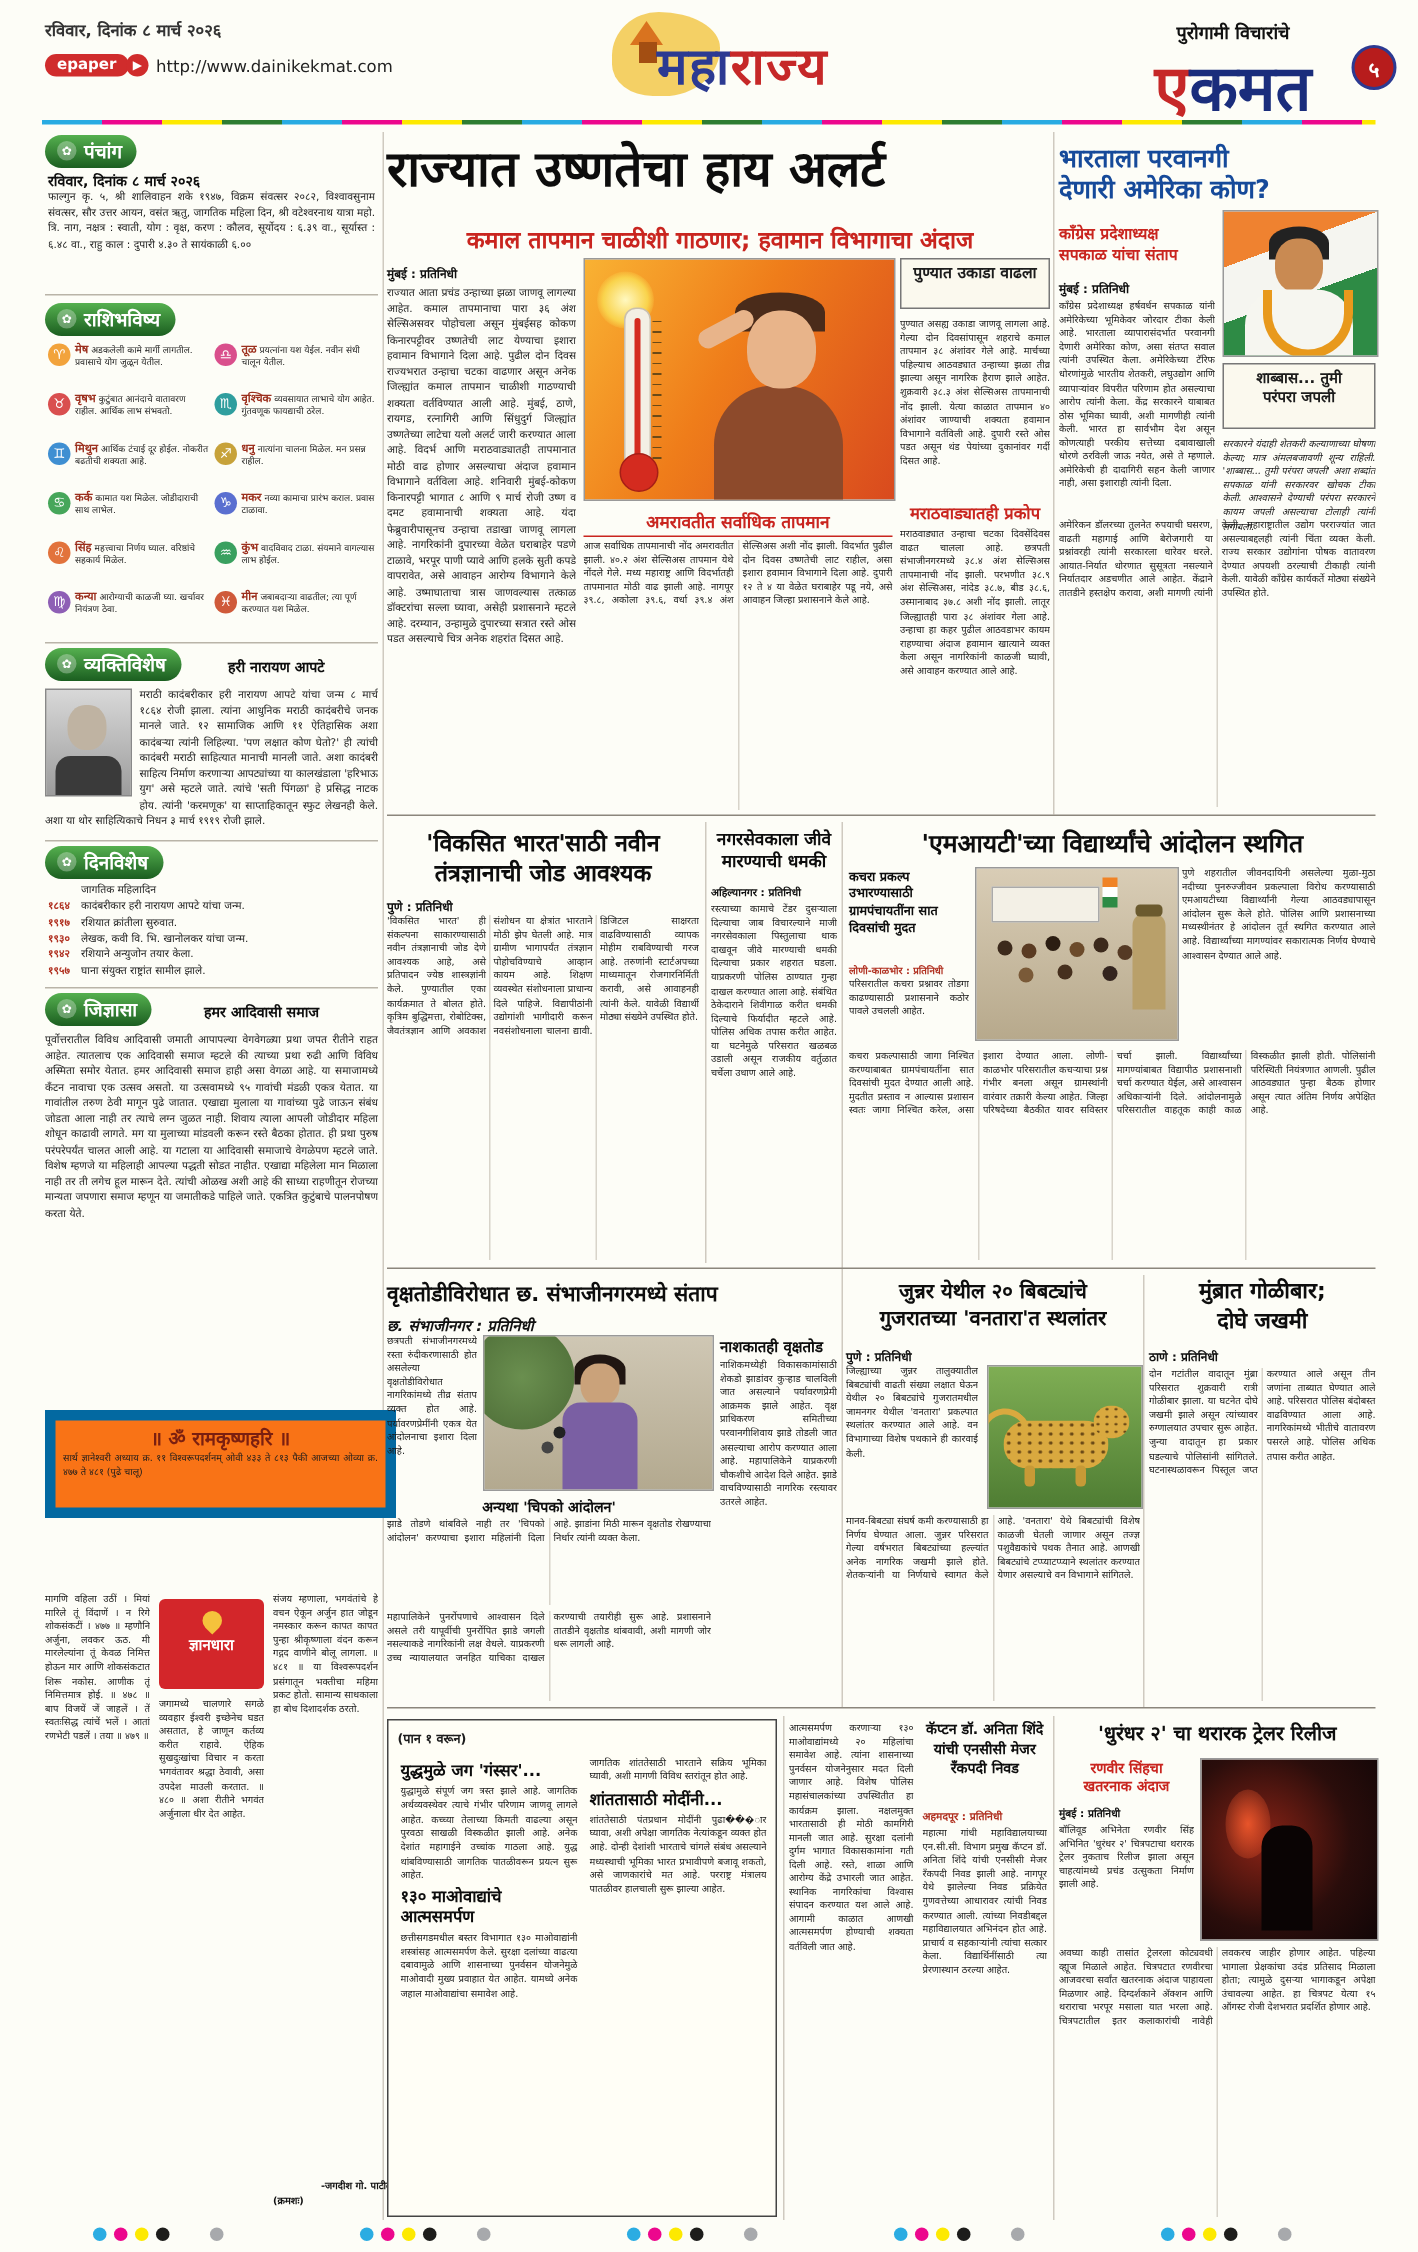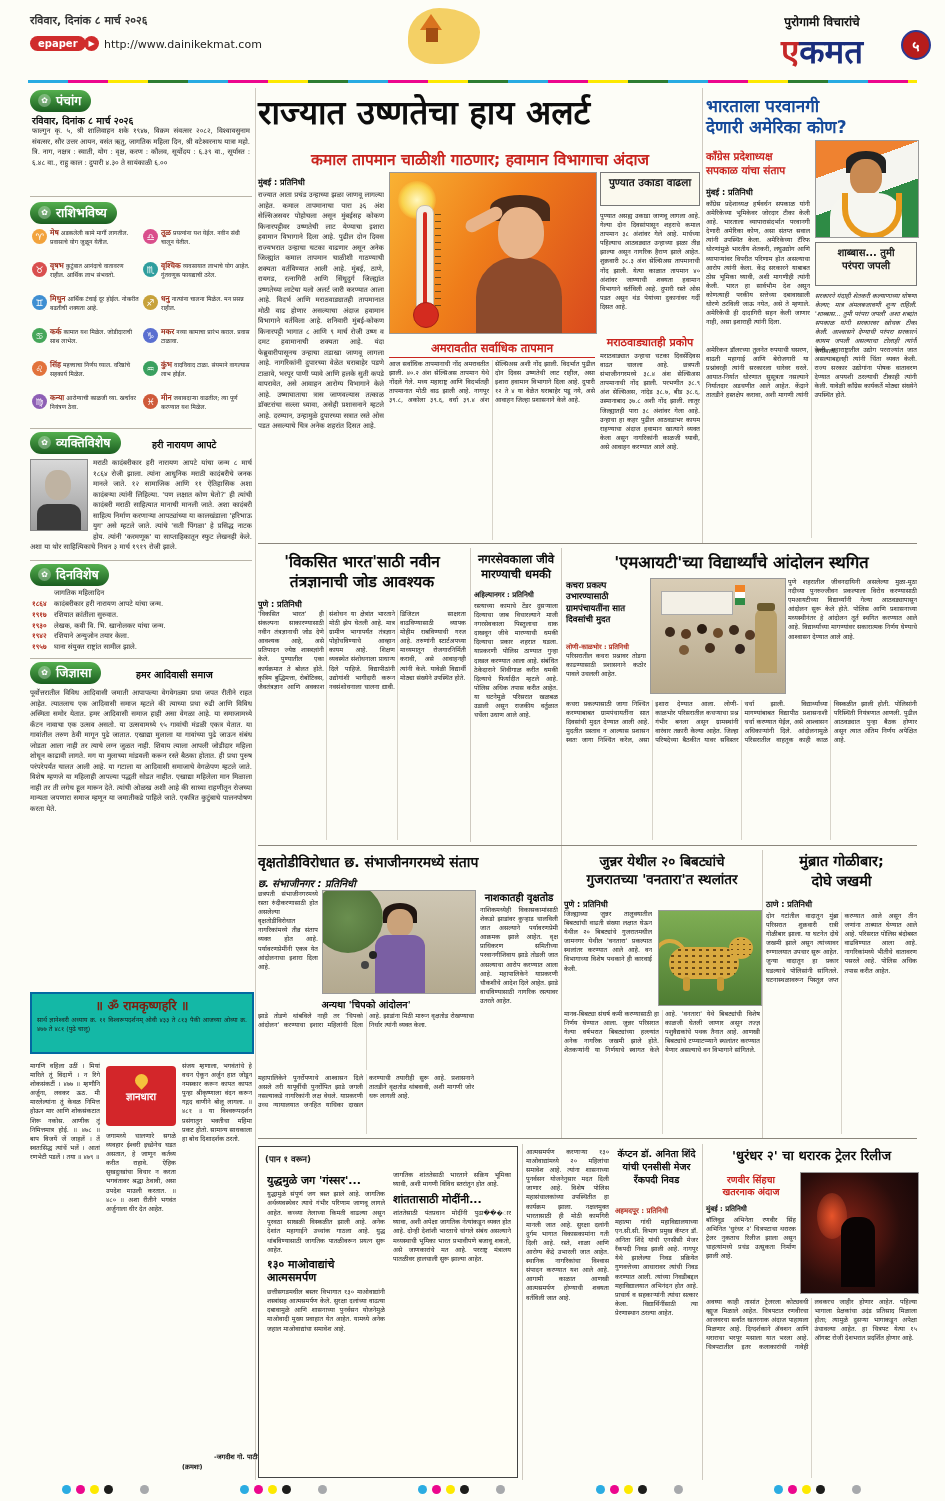--- a/index.html
+++ b/index.html
@@ -11,21 +11,21 @@
   .ep-arrow{position:absolute;left:84px;top:36px;width:15px;height:15px;border-radius:50%;background:#d02c2c;color:#fff;font-size:8px;display:flex;align-items:center;justify-content:center;}
   .ep-url{position:absolute;left:104px;top:38px;font-size:11px;color:#222;}
   .mast{position:absolute;left:380px;top:4px;width:230px;height:74px;text-align:center;}
   .mast-map{position:absolute;left:28px;top:4px;width:72px;height:56px;background:#f2c84b;border-radius:46% 60% 55% 40%/55% 45% 60% 40%;opacity:.85;}
   .mast-temple{position:absolute;left:40px;top:10px;width:0;height:0;border-left:11px solid transparent;border-right:11px solid transparent;border-bottom:16px solid #d9731f;}
   .mast-temple2{position:absolute;left:46px;top:24px;width:12px;height:14px;background:#a34e12;}
   .mast-text{position:absolute;left:0;top:16px;width:230px;font-size:34px;font-weight:bold;letter-spacing:1px;}
   .mast-maha{color:#2c3a92;}
   .mast-rajya{color:#c62828;}
   .tagline{position:absolute;left:742px;top:13px;width:160px;text-align:center;font-size:12px;font-weight:bold;color:#111;}
-  .brand{position:absolute;left:742px;top:28px;width:160px;text-align:center;font-size:33px;font-weight:bold;color:#1a2d7c;}
+  .brand{position:absolute;left:742px;top:28px;width:160px;text-align:center;font-size:42px;font-weight:bold;color:#1a2d7c;}
   .brand::first-letter{color:#c62828;}
   .pagenum{position:absolute;left:901px;top:30px;width:26px;height:26px;border-radius:50%;background:#b71c1c;border:2px solid #2c3a92;color:#fff;font-size:14px;font-weight:bold;display:flex;align-items:center;justify-content:center;}
   .rainbow{position:absolute;left:28px;top:80px;width:889px;height:3px;background:repeating-linear-gradient(90deg,#29abe2 0 40px,#ec078d 40px 80px,#fde900 80px 120px,#2e7d32 120px 160px);}
   
   .rule-v{position:absolute;width:1px;background:#cfcac0;}
   .rule-h{position:absolute;height:1px;background:#8b867c;}
   .srule{position:absolute;height:1px;background:#b9b4a8;left:30px;width:222px;}
   
   .pill{position:absolute;background:linear-gradient(180deg,#55b04f,#1b5e20);color:#fff;font-weight:bold;font-size:12.5px;border-radius:11px;display:flex;align-items:center;gap:5px;padding:2px 10px 3px 8px;}
   .pill .ic{width:13px;height:13px;border-radius:50%;background:rgba(255,255,255,.3);display:flex;align-items:center;justify-content:center;font-size:8px;}
@@ -44,21 +44,21 @@
   .rz:nth-child(3) .rzi{background:#3f8fd2}.rz:nth-child(4) .rzi{background:#46a65a}
   .rz:nth-child(5) .rzi{background:#e2733c}.rz:nth-child(6) .rzi{background:#8e5fb5}
   .rz:nth-child(7) .rzi{background:#d94f8c}.rz:nth-child(8) .rzi{background:#2f9e9e}
   .rz:nth-child(9) .rzi{background:#c7a23a}.rz:nth-child(10) .rzi{background:#5a6fd0}
   .rz:nth-child(11) .rzi{background:#3aa05f}.rz:nth-child(12) .rzi{background:#cf5a3a}
   .portrait{float:left;width:56px;height:70px;margin:1px 5px 2px 0;background:linear-gradient(#d8d8d8,#9c9c9c);position:relative;border:1px solid #888;}
   .p-face{position:absolute;left:14px;top:10px;width:26px;height:30px;border-radius:45%;background:#bfb3a2;}
   .p-coat{position:absolute;left:6px;bottom:0;width:44px;height:26px;background:#3a3a3a;border-radius:10px 10px 0 0;}
   .din-row{display:flex;font-size:7px;line-height:1.55;text-align:left;}
   .din-year{font-weight:bold;color:#b03020;min-width:22px;}
-  .rambox{position:absolute;left:30px;top:992px;width:220px;height:58px;border:2px solid #0369a1;background:#14b8a6;}
+  .rambox{position:absolute;left:30px;top:940px;width:220px;height:58px;border:7px solid #0369a1;background:#f97316;}
   .ram-title{font-size:12.5px;font-weight:bold;text-align:center;margin-top:3px;color:#7a1f10;}
   .ram-intro{font-size:6.3px;line-height:1.35;text-align:justify;padding:2px 5px;}
   .adbox{position:absolute;left:106px;top:1066px;width:70px;height:60px;background:#d3262a;border-radius:4px;color:#fff;text-align:center;}
   .adpin{width:13px;height:13px;border-radius:50% 50% 50% 0;transform:rotate(-45deg);background:#f5c23c;margin:8px auto 2px auto;}
   .adtxt{font-size:10px;font-weight:bold;}
   
   .hd{position:absolute;font-weight:bold;color:#0d0d0d;white-space:pre-line;}
   .bl{position:absolute;font-weight:bold;font-size:8px;color:#111;}
   .blr{color:#b03020;}
   .photo{position:absolute;overflow:hidden;border:1px solid #999;}
@@ -119,20 +119,21 @@
 <body>
 
 <div class="h-date">रविवार, दिनांक ८ मार्च २०२६</div>
 <div class="ep-pill">epaper</div>
 <div class="ep-arrow">▶</div>
 <div class="ep-url">http://www.dainikekmat.com</div>
 <div class="mast">
   <div class="mast-map"></div>
   <div class="mast-temple"></div>
   <div class="mast-temple2"></div>
+  <div class="mast-text"><span class="mast-maha">महा</span><span class="mast-rajya">राज्य</span></div>
 </div>
 <div class="tagline">पुरोगामी विचारांचे</div>
 <div class="brand">एकमत</div>
 <div class="pagenum">५</div>
 <div class="rainbow"></div>
 
 <div class="rule-v" style="left:255px;top:88px;height:1392px;"></div>
 <div class="rule-v" style="left:702px;top:88px;height:455px;"></div>
 <div class="rule-v" style="left:470px;top:548px;height:294px;"></div>
 <div class="rule-v" style="left:561px;top:548px;height:590px;"></div>
@@ -350,21 +351,21 @@
 <div class="bl" style="left:258px;top:876px;font-size:10px;font-style:italic;">छ. संभाजीनगर : प्रतिनिधी</div>
 <div class="mb" style="left:258px;top:890px;width:60px;height:102px;">छत्रपती संभाजीनगरमध्ये रस्ता रुंदीकरणासाठी होत असलेल्या वृक्षतोडीविरोधात नागरिकांमध्ये तीव्र संताप व्यक्त होत आहे. पर्यावरणप्रेमींनी एकत्र येत आंदोलनाचा इशारा दिला आहे.</div>
 <div class="photo woman" style="left:322px;top:890px;width:152px;height:102px;">
   <div class="green-blob"></div>
   <div class="w-hair"></div>
   <div class="w-head"></div>
   <div class="w-body"></div>
   <div class="mic1"></div>
   <div class="mic2"></div>
 </div>
-<div class="hd" style="left:480px;top:890px;width:78px;font-size:10px;text-align:center;">नाशकातही वृक्षतोड</div>
+<div class="hd" style="left:480px;top:890px;width:78px;font-size:10px;">नाशकातही वृक्षतोड</div>
 <div class="mb" style="left:480px;top:906px;width:78px;height:228px;">नाशिकमध्येही विकासकामांसाठी शेकडो झाडांवर कुऱ्हाड चालविली जात असल्याने पर्यावरणप्रेमी आक्रमक झाले आहेत. वृक्ष प्राधिकरण समितीच्या परवानगीशिवाय झाडे तोडली जात असल्याचा आरोप करण्यात आला आहे. महापालिकेने याप्रकरणी चौकशीचे आदेश दिले आहेत. झाडे वाचविण्यासाठी नागरिक रस्त्यावर उतरले आहेत.</div>
 <div class="hd" style="left:258px;top:998px;width:216px;font-size:9.5px;text-align:center;">अन्यथा 'चिपको आंदोलन'</div>
 <div class="mb c2" style="left:258px;top:1012px;width:216px;height:58px;">झाडे तोडणे थांबविले नाही तर 'चिपको आंदोलन' करण्याचा इशारा महिलांनी दिला आहे. झाडांना मिठी मारून वृक्षतोड रोखण्याचा निर्धार त्यांनी व्यक्त केला.</div>
 <div class="mb c2" style="left:258px;top:1074px;width:216px;height:60px;">महापालिकेने पुनर्रोपणाचे आश्वासन दिले असले तरी यापूर्वीची पुनर्रोपित झाडे जगली नसल्याकडे नागरिकांनी लक्ष वेधले. याप्रकरणी उच्च न्यायालयात जनहित याचिका दाखल करण्याची तयारीही सुरू आहे. प्रशासनाने तातडीने वृक्षतोड थांबवावी, अशी मागणी जोर धरू लागली आहे.</div>
 
 <div class="hd" style="left:564px;top:852px;width:196px;font-size:13.5px;line-height:1.35;text-align:center;">जुन्नर येथील २० बिबट्यांचे
 गुजरातच्या 'वनतारा'त स्थलांतर</div>
 <div class="bl" style="left:564px;top:898px;">पुणे : प्रतिनिधी</div>
 <div class="photo leopard" style="left:658px;top:910px;width:102px;height:94px;">
   <div class="leo-tail"></div>

